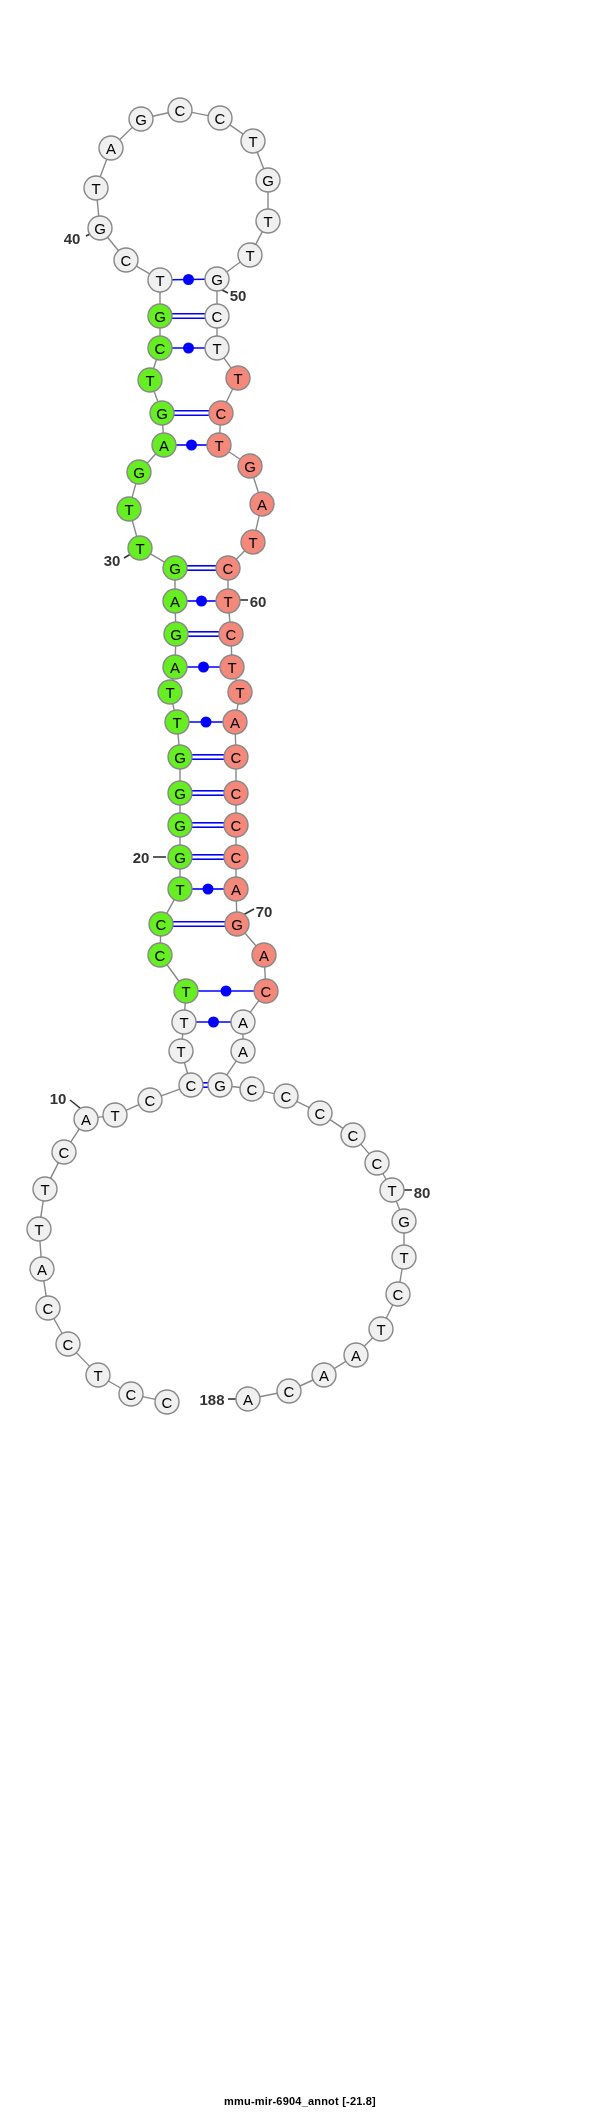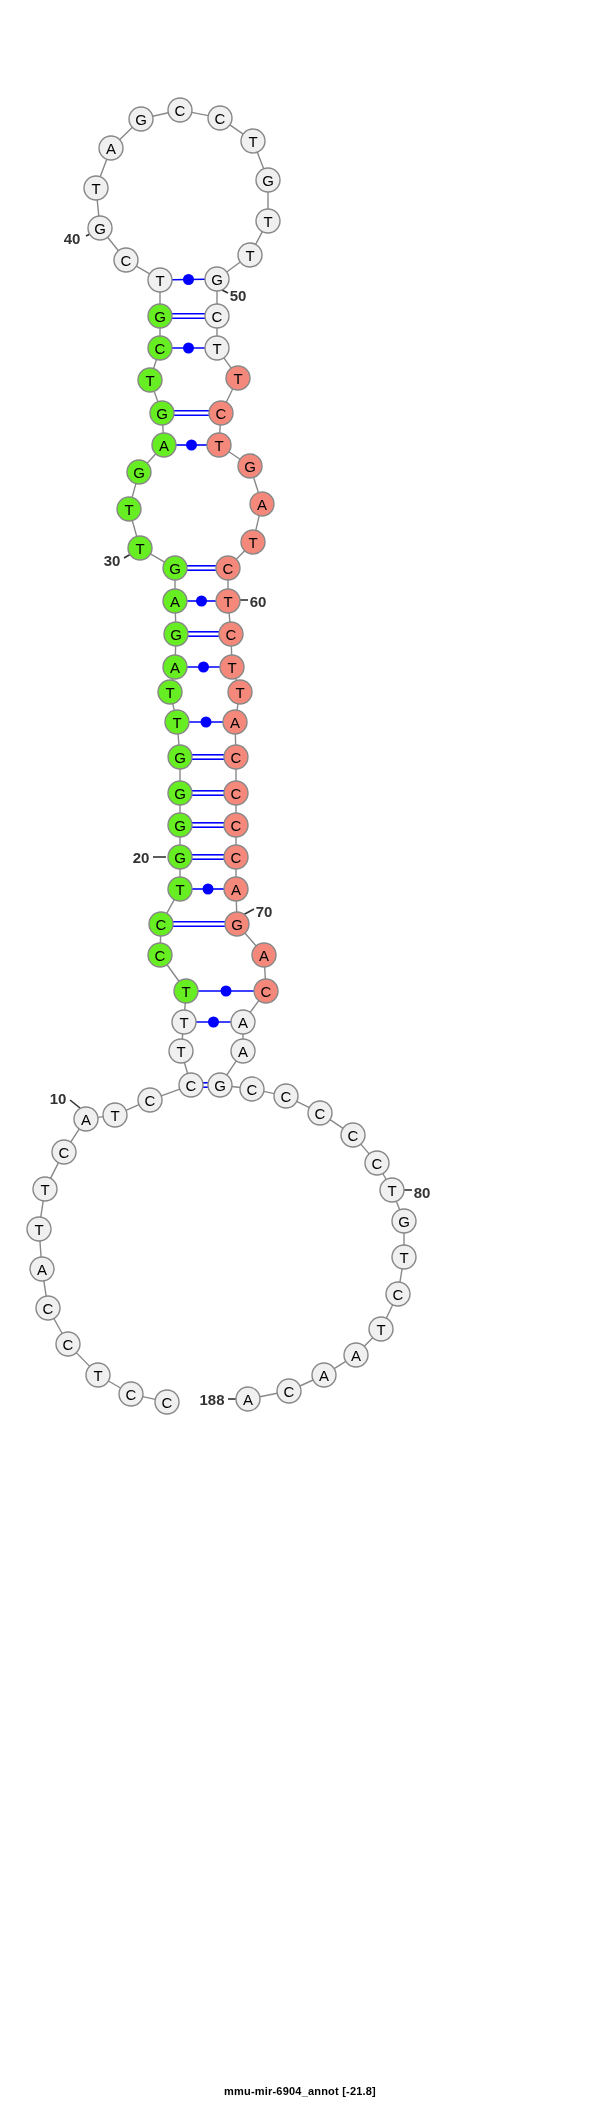--- a/index.html
+++ b/index.html
@@ -1,21 +1,21 @@
 <!DOCTYPE html>
 <html><head>
 <meta charset="utf-8">
 <style>
   html,body{margin:0;padding:0;background:#ffffff;}
   body{width:600px;height:2113px;position:relative;font-family:"Liberation Sans",sans-serif;overflow:hidden;}
   #stage{position:absolute;left:0;top:0;width:600px;height:2113px;}
   svg{display:block;}
   .nt-text{font-family:"Liberation Sans",sans-serif;font-size:15px;font-weight:400;text-anchor:middle;dominant-baseline:central;fill:#000;}
   .pos-label{font-family:"Liberation Sans",sans-serif;font-size:15px;font-weight:bold;fill:#333;dominant-baseline:central;}
-  .caption{position:absolute;left:0;bottom:16px;width:600px;text-align:center;font-family:"Liberation Sans",sans-serif;font-size:11px;font-weight:bold;color:#000;letter-spacing:.2px;}
+  .caption{position:absolute;left:0;bottom:6px;width:600px;text-align:center;font-family:"Liberation Sans",sans-serif;font-size:11px;font-weight:bold;color:#000;letter-spacing:.2px;}
 </style>
 </head>
 <body>
 
 <div id="stage">
   <svg id="svg-root" width="600" height="2113" viewBox="0 0 600 2113">
     <g id="layer-backbone">
         <line x1="182.23478981302605" y1="1039.0636984740813" x2="182.76521018697395" y2="1033.9363015259187" stroke="#888888" stroke-width="1.4" stroke-linecap="round"></line>
         <line x1="184.77258733597557" y1="1010.0248962923785" x2="185.22741266402443" y2="1002.9751037076215" stroke="#888888" stroke-width="1.4" stroke-linecap="round"></line>
         <line x1="178.9741133538677" y1="981.2718492592014" x2="167.0258866461323" y2="964.7281507407986" stroke="#888888" stroke-width="1.4" stroke-linecap="round"></line>

